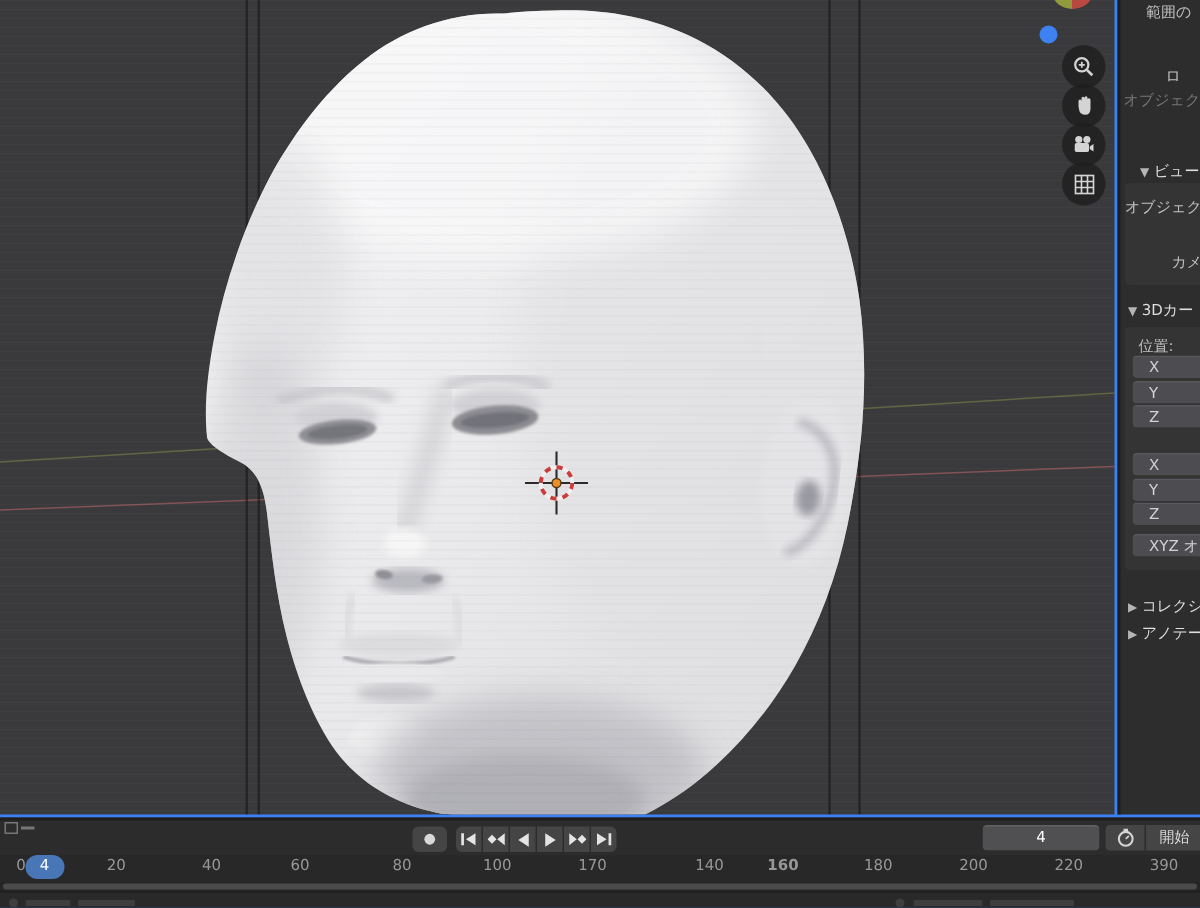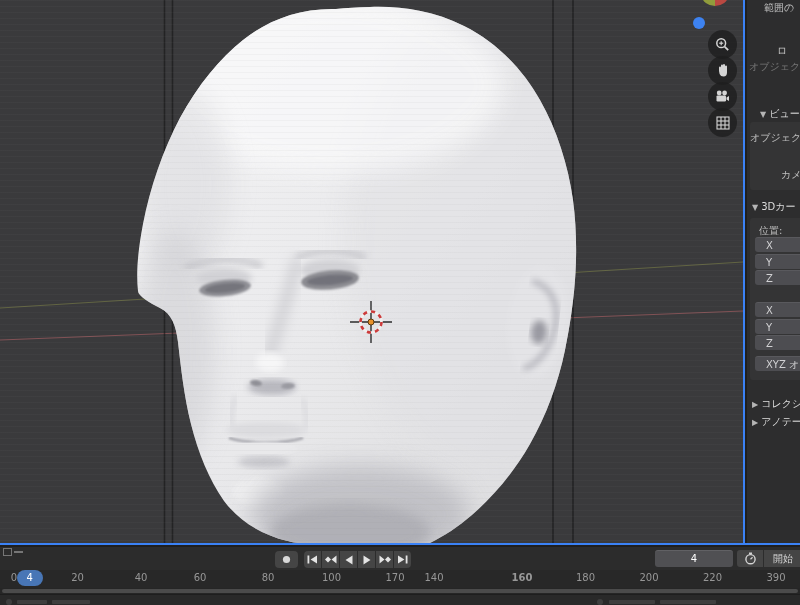--- a/index.html
+++ b/index.html
@@ -288,21 +288,21 @@
 
   <div class="ruler">
     <div id="ticks">
         <div class="tick" style="left: 14px;">0</div>
         <div class="tick" style="left: 77.5px;">20</div>
         <div class="tick" style="left: 141px;">40</div>
         <div class="tick" style="left: 200px;">60</div>
         <div class="tick" style="left: 268px;">80</div>
         <div class="tick" style="left: 331.5px;">100</div>
         <div class="tick" style="left: 395px;">170</div>
-        <div class="tick" style="left: 434px;">140</div>
+        <div class="tick" style="left: 473px;">140</div>
         <div class="tick" style="left: 522px; font-weight: bold;">160</div>
         <div class="tick" style="left: 585.5px;">180</div>
         <div class="tick" style="left: 649px;">200</div>
         <div class="tick" style="left: 712.5px;">220</div>
         <div class="tick" style="left: 776px;">390</div>
       </div>
     <div class="cur-frame-pill" style="left: 16.7px;">4</div>
   </div>
   <div class="scrollstrip">
     <div class="scroll-handle"></div>

